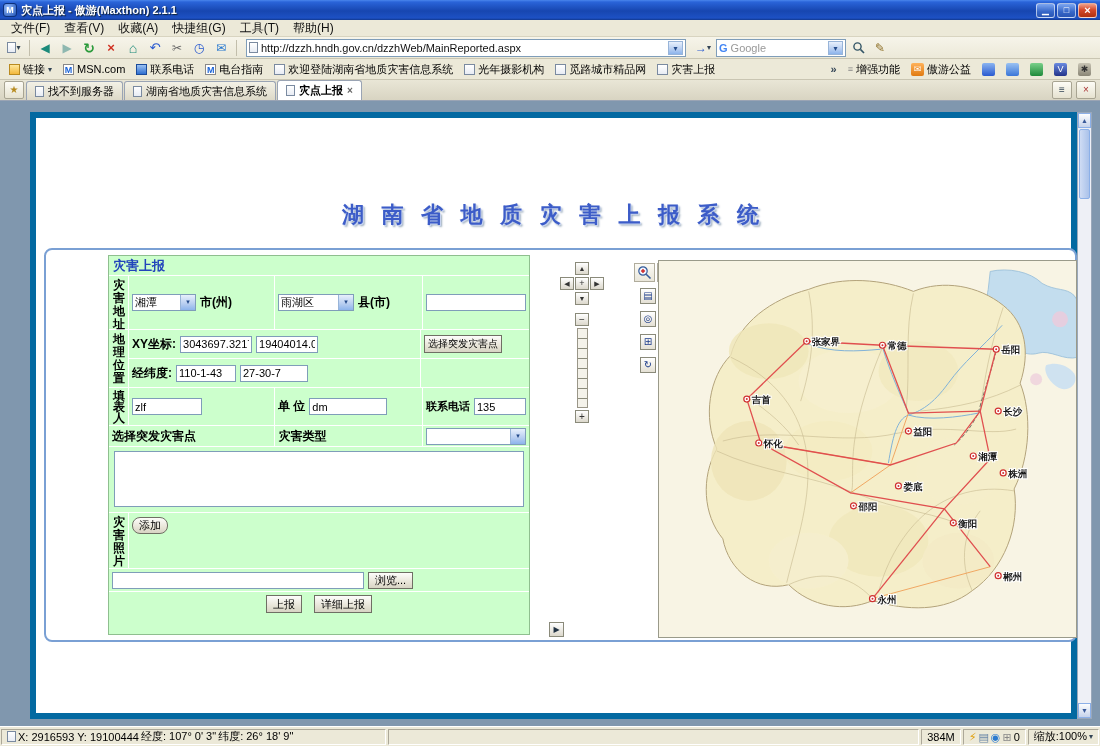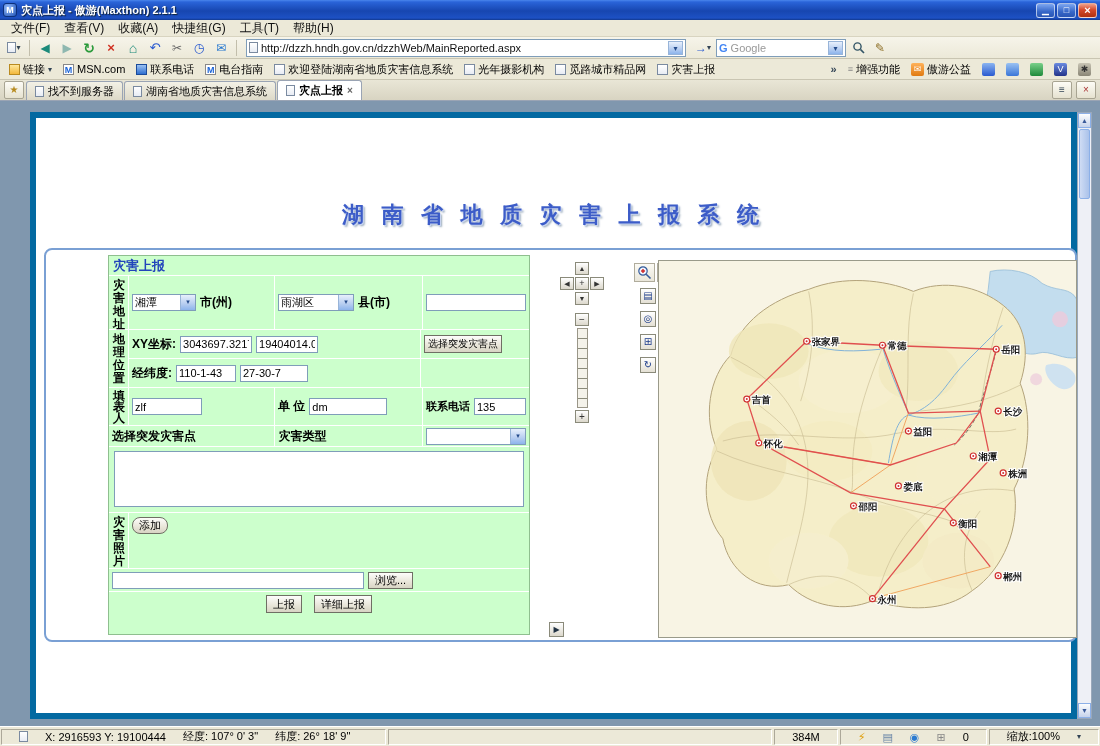--- a/index.html
+++ b/index.html
@@ -91,21 +91,21 @@
   .sidecol { position:absolute; left:594px; top:38px; display:flex; flex-direction:column; gap:7px; }
   .scbtn { width:16px; height:16px; border:1px solid #8a8a7a; background:linear-gradient(#fff,#e4e0d4); font-size:10px; line-height:14px; text-align:center; color:#1a3a8a; }
 
   
   .mapbox { position:absolute; left:612px; top:10px; width:419px; height:378px; border:1px solid #9a9a8a; background:#f8f4e4; overflow:hidden; }
   .mapbox svg { display:block; }
   .mapbox text { font-family:"DejaVu Sans","Liberation Sans",sans-serif; font-size:9.5px; font-weight:bold; fill:#1a1a1a; paint-order:stroke; stroke:#ffffff; stroke-width:2px; }
 
   
   .statusbar { position:absolute; left:0; top:726px; width:1100px; height:20px; background:#ece9d8; border-top:1px solid #fff; display:flex; align-items:center; font-size:11px; }
-  .ssec { height:16px; margin:0 1px; padding:0 17px; display:flex; align-items:center; gap:17px; border:1px solid; border-color:#aca899 #fff #fff #aca899; white-space:nowrap; }
+  .ssec { height:16px; margin:0 1px; padding:0 5px; display:flex; align-items:center; gap:2px; border:1px solid; border-color:#aca899 #fff #fff #aca899; white-space:nowrap; }
   .ssec.grow { flex:1; }
   .sico { font-size:11px; line-height:14px; }
 </style>
 </head>
 <body>
 
 <div class="titlebar">
   <div class="app-ico">M</div>
   <div class="ttl">灾点上报 - 傲游(Maxthon) 2.1.1</div>
   <div class="winbtn">▁</div>

